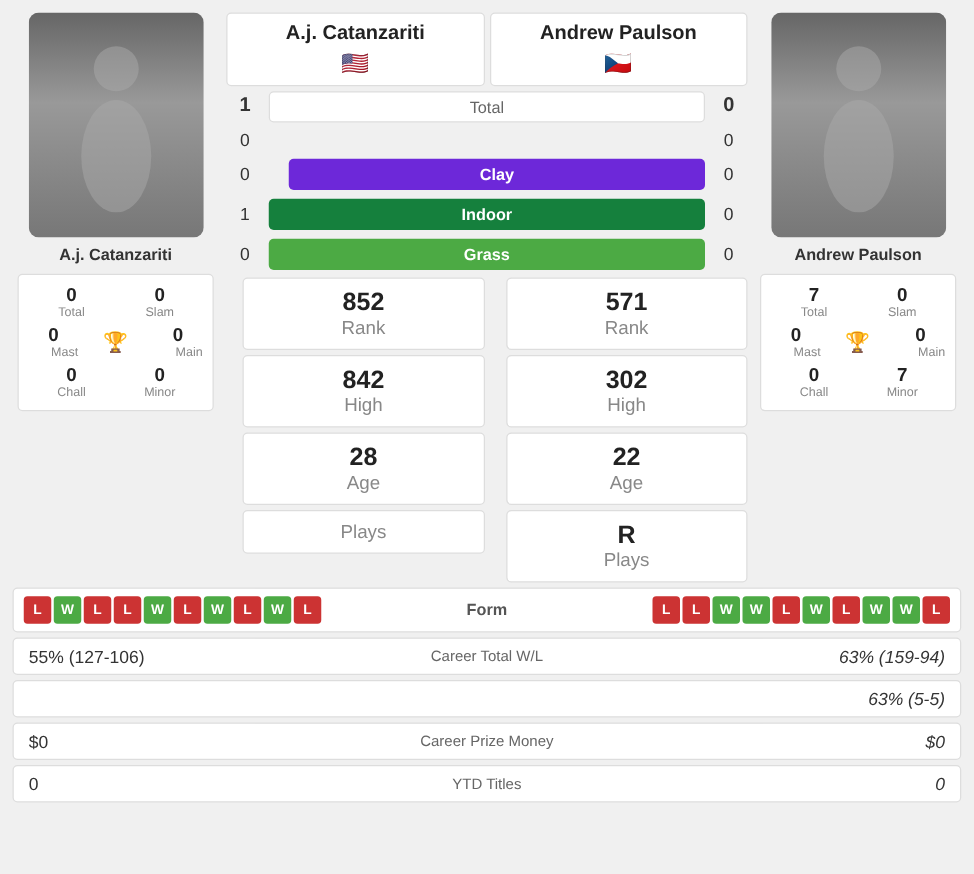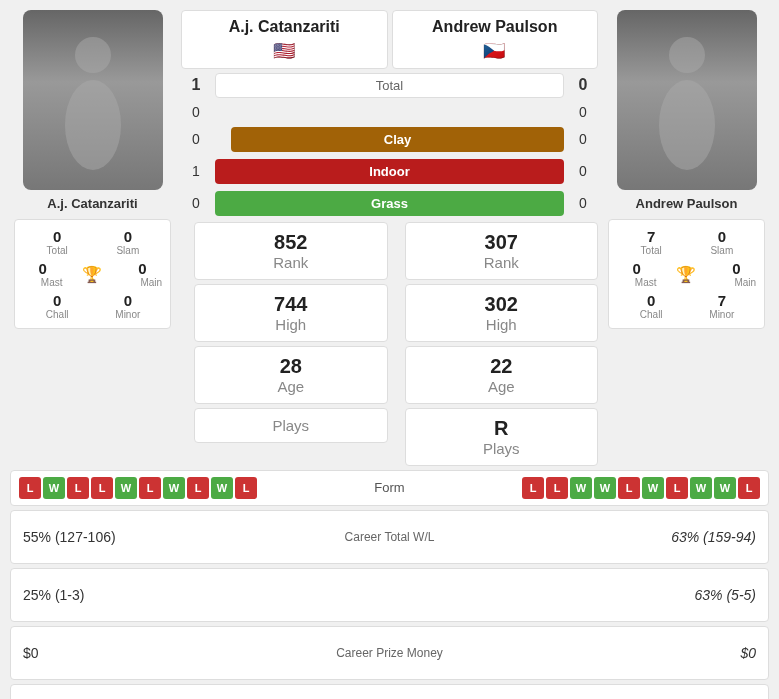--- a/index.html
+++ b/index.html
@@ -51,22 +51,22 @@
       padding: 5px 0;
       border: none;
       border-radius: 4px;
       color: white;
       font-weight: bold;
       font-size: 13px;
       text-align: center;
       cursor: pointer;
     }
     .surface-btn.hard { background: #4a90d9; }
-    .surface-btn.clay { background: #a16207; margin-left: 20px; }
-    .surface-btn.indoor { background: #b91c1c; }
+    .surface-btn.clay { background: #6d28d9; margin-left: 20px; }
+    .surface-btn.indoor { background: #15803d; }
     .surface-btn.grass { background: #4caa44; }
 
     
     .top-area {
       display: flex;
       gap: 6px;
       align-items: flex-start;
     }
 
     .left-player-area, .right-player-area {
@@ -133,31 +133,31 @@
       border-radius: 3px;
       display: flex;
       align-items: center;
       justify-content: center;
       font-size: 11px;
       font-weight: bold;
       color: white;
     }
     .form-badge.W { background: #4caa44; }
     .form-badge.L { background: #cc3333; }
-    .form-label { font-size: 13px; color: #555; font-weight: normal; }
+    .form-label { font-size: 13px; color: #555; font-weight: bold; }
 
     
     .stat-row {
       display: flex;
       align-items: center;
       background: white;
       border: 1px solid #ddd;
       border-radius: 4px;
       margin-bottom: 4px;
-      padding: 18px 12px;
+      padding: 6px 12px;
     }
     .stat-row .left-val { flex: 1; text-align: left; font-size: 14px; color: #333; }
     .stat-row .center-lbl { flex: 1; text-align: center; font-size: 12px; color: #666; font-weight: normal; }
     .stat-row .right-val { flex: 1; text-align: right; font-size: 14px; color: #333; font-style: italic; }
 
     .bold-lbl { font-weight: bold; }
 
     
     .pstat-grid {
       display: grid;
@@ -294,34 +294,34 @@
         </div>
       </div>
 
       <div style="display:flex; gap:4px;">
         <div style="flex:1;">
           <div class="rank-box">
             <div class="v">852</div>
             <div class="l">Rank</div>
           </div>
           <div class="rank-box">
-            <div class="v">744</div>
+            <div class="v">842</div>
             <div class="l">High</div>
           </div>
           <div class="rank-box">
             <div class="v">28</div>
             <div class="l">Age</div>
           </div>
           <div class="rank-box">
             <div class="l">Plays</div>
           </div>
         </div>
         <div style="flex:1;">
           <div class="rank-box">
-            <div class="v">307</div>
+            <div class="v">571</div>
             <div class="l">Rank</div>
           </div>
           <div class="rank-box">
             <div class="v">302</div>
             <div class="l">High</div>
           </div>
           <div class="rank-box">
             <div class="v">22</div>
             <div class="l">Age</div>
           </div>
@@ -410,21 +410,20 @@
       </div>
   </div>
 
   <div class="stat-row">
     <div class="left-val">55% (127-106)</div>
     <div class="center-lbl bold-lbl">Career Total W/L</div>
     <div class="right-val" style="text-align:right;">63% (159-94)</div>
   </div>
 
   <div class="stat-row">
-    <div class="left-val">25% (1-3)</div>
     <div class="right-val" style="text-align:right;">63% (5-5)</div>
   </div>
 
   <div class="stat-row">
     <div class="left-val">$0</div>
     <div class="center-lbl bold-lbl">Career Prize Money</div>
     <div class="right-val" style="text-align:right;">$0</div>
   </div>
 
   <div class="stat-row">

